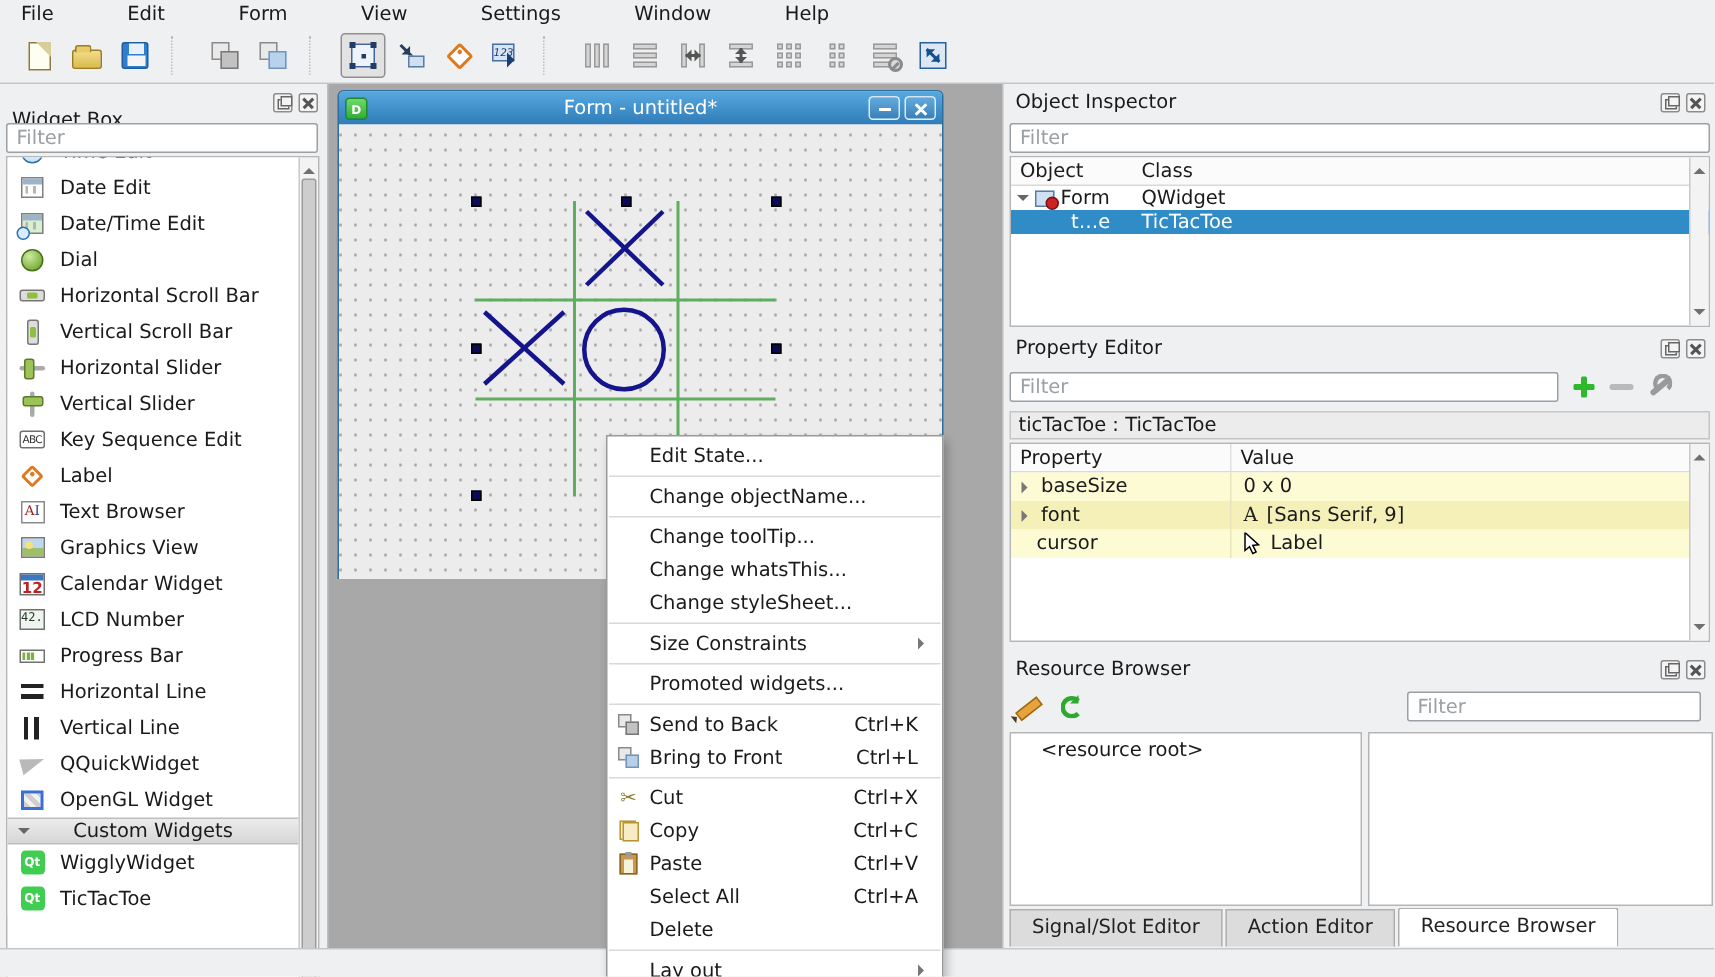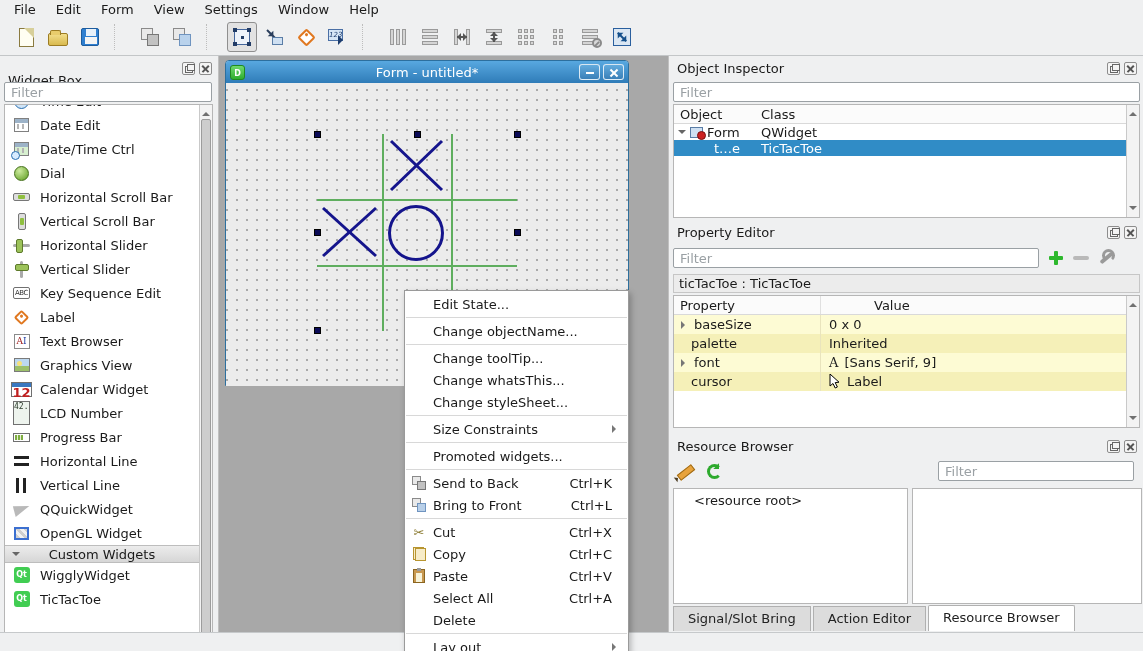--- a/index.html
+++ b/index.html
@@ -5,21 +5,21 @@
   * { margin:0; padding:0; box-sizing:border-box; }
   html,body { width:1143px; height:651px; }
   body {
     font-family:"DejaVu Sans","Liberation Sans",sans-serif;
     font-size:13px; color:#1a1a1a; background:#eff0f1; overflow:hidden;
   }
   .app { position:relative; width:1143px; height:651px; }
 
   
   .menubar { position:absolute; left:0; top:0; width:100%; height:19px;
-    background:#eff0f1; display:flex; align-items:center; padding-left:4px; }
+    background:#eff0f1; display:flex; align-items:center; padding-left:4px;gap:29px; }
   .mb-item { padding:1px 10px; cursor:default; }
 
   
   .toolbar { position:absolute; left:0; top:19px; width:100%; height:37px;
     background:#eff0f1; border-bottom:1px solid #c3c6c8; display:flex; align-items:center; padding-left:10px; }
   .tb-btn { width:30px; height:30px; margin:0 1px; border:1px solid transparent; border-radius:3px;
     display:flex; align-items:center; justify-content:center; position:relative; }
   .tb-btn.checked { background:#e2e2e2; border-color:#8f8f8f; }
   .tb-sep { width:14px; height:26px; border-left:1px dotted #bdbdbd; margin:0 6px 0 8px; }
 
@@ -114,23 +114,23 @@
   .wi-vsb::before { content:""; position:absolute; top:4px; left:1px; height:7px; width:4px; background:#8fbf3f; border-radius:1px; }
   .wi-hsl { width:17px; height:3px; background:#aaa; position:relative; border-radius:2px; }
   .wi-hsl::before { content:""; position:absolute; left:3px; top:-5px; width:5px; height:12px; background:#9cc25a; border:1px solid #5d7a2b; border-radius:2px; }
   .wi-vsl { width:3px; height:17px; background:#aaa; position:relative; border-radius:2px; }
   .wi-vsl::before { content:""; position:absolute; top:3px; left:-5px; height:5px; width:12px; background:#9cc25a; border:1px solid #5d7a2b; border-radius:2px; }
   .wi-abc { width:17px; height:12px; background:#fff; border:1px solid #707070; border-radius:2px; font-size:7px; line-height:10px; text-align:center; color:#333; letter-spacing:-0.5px; }
   .wi-ai { width:16px; height:15px; background:#fff; border:1px solid #8a8a8a; font-size:9px; line-height:13px; text-align:center; font-family:"DejaVu Serif",serif; }
   .wi-ai .a { color:#a02020; } .wi-ai .i { color:#203ca0; }
   .wi-gfx { width:16px; height:14px; border:1px solid #7a7a7a; background:linear-gradient(180deg,#bcd8f0 0 55%,#9cc06a 55% 100%); position:relative; }
   .wi-gfx::before { content:""; position:absolute; left:2px; top:2px; width:5px; height:5px; border-radius:50%; background:#f6e27a; }
-  .wi-cal12 { width:36px; height:15px; background:#fff; border:1px solid #707070; position:relative; font-size:13px; font-weight:bold; color:#c02020; text-align:center; line-height:20px; }
+  .wi-cal12 { width:36px; height:15px; background:#fff; border:1px solid #707070; position:relative; font-size:10px; font-weight:bold; color:#c02020; text-align:center; line-height:20px; }
   .wi-cal12::before { content:""; position:absolute; left:0; top:0; right:0; height:4px; background:#3a78c0; }
-  .wi-lcd { width:17px; height:24px; background:#eef4ee; border:1px solid #707070; font-family:"DejaVu Sans Mono",monospace; font-size:8px; line-height:10px; color:#2a3a2a; }
+  .wi-lcd { width:17px; height:14px; background:#eef4ee; border:1px solid #707070; font-family:"DejaVu Sans Mono",monospace; font-size:8px; line-height:10px; color:#2a3a2a; }
   .wi-pbar { width:17px; height:9px; border:1px solid #707070; background:#fff; position:relative; }
   .wi-pbar::before { content:""; position:absolute; left:1px; top:1px; bottom:1px; width:8px;
     background:repeating-linear-gradient(90deg,#7fae42 0 2px,#e5efd5 2px 3px); }
   .wi-hline { width:15px; height:11px; background:repeating-linear-gradient(180deg,#222 0 3px,transparent 3px 7px); }
   .wi-vline { width:11px; height:15px; background:repeating-linear-gradient(90deg,#222 0 3px,transparent 3px 7px); }
   .wi-ogl { width:15px; height:13px; border:2px solid #3b6fd0; background:repeating-linear-gradient(45deg,#cfcfcf 0 3px,#f2f2f2 3px 6px); }
   .wi-plane { width:0; height:0; border-left:16px solid #b9b9b9; border-top:4px solid transparent; border-bottom:7px solid transparent; transform:rotate(-15deg); }
   .wi-qt { width:16px; height:16px; background:#41cd52; border-radius:3px; color:#fff; font-size:8px; font-weight:bold; text-align:center; line-height:16px; }
 
   
@@ -188,21 +188,21 @@
   .i-plus { position:relative; width:18px; height:18px; }
   .i-plus::before { content:""; position:absolute; left:2px; top:7px; width:14px; height:4px; background:#2db82d; border-radius:1px; }
   .i-plus::after { content:""; position:absolute; left:7px; top:2px; width:4px; height:14px; background:#2db82d; border-radius:1px; }
   .i-minus { width:16px; height:4px; background:#b9b9b9; border-radius:2px; }
   .i-wrench { position:relative; width:18px; height:18px; }
   .i-wrench::before { content:""; position:absolute; left:2px; top:7px; width:15px; height:4px; background:#9a9a9a; border-radius:2px; transform:rotate(-40deg); }
   .i-wrench::after { content:""; position:absolute; right:0; top:0; width:7px; height:7px; border:3px solid #9a9a9a; border-radius:50%; border-bottom-color:transparent; }
   .pe-header { position:absolute; left:4px; top:218px; width:467px; height:19px; background:#ececec; border:1px solid #c6c6c6; display:flex; align-items:center; padding-left:5px; }
   .pe-table { left:4px; top:239px; width:467px; height:133px; }
   .pe-col1 { width:147px; padding-left:6px; border-right:1px solid #e0e0e0; height:100%; display:flex; align-items:center; }
-  .pe-col2 { padding-left:6px;margin-left:47px; }
+  .pe-col2 { padding-left:6px; }
   .pe-row { display:flex; height:19px; align-items:center; }
   .pe-row:nth-child(odd) { background:#fdfbd4; }
   .pe-row:nth-child(even) { background:#f5f0b8; }
   .pe-prop { width:147px; display:flex; align-items:center; gap:4px; padding-left:4px; border-right:1px solid #e9e4bd; height:100%; }
   .pe-val { display:flex; align-items:center; gap:6px; padding-left:8px; }
   .pe-exp { width:9px; flex:0 0 9px; }
   .chk { width:14px; height:14px; background:#fff; border:1px solid #ababab; }
   .fontA { font-family:"DejaVu Serif",serif; font-size:13px; color:#222; }
 
   .rb-toolbar { position:absolute; left:6px; top:402px; width:465px; height:26px; display:flex; align-items:center; gap:12px; }
@@ -373,21 +373,21 @@
             <span class="wicon">
               <span class="wi-cal"></span>
             </span>
             <span class="wlabel">Date Edit</span>
           </div>
         <div class="wb-item">
             <span class="wicon">
               <span class="wi-cal" style="background:#d8f0d0;"></span>
               <span class="wi-clock-sm"></span>
             </span>
-            <span class="wlabel">Date/Time Ctrl</span>
+            <span class="wlabel">Date/Time Edit</span>
           </div>
         <div class="wb-item">
             <span class="wicon">
               <span class="wi-dial"></span>
             </span>
             <span class="wlabel">Dial</span>
           </div>
         <div class="wb-item">
             <span class="wicon">
               <span class="wi-hsb"></span>
@@ -697,29 +697,20 @@
           <span class="pe-prop">
               <span class="pe-exp tri-r"></span>
               <span>baseSize</span>
             </span>
           <span class="pe-val">
               <span>0 x 0</span>
             </span>
         </div>
         <div class="pe-row">
           <span class="pe-prop">
-              <span class="pe-exp"></span>
-              <span>palette</span>
-            </span>
-          <span class="pe-val">
-              <span>Inherited</span>
-            </span>
-        </div>
-        <div class="pe-row">
-          <span class="pe-prop">
               <span class="pe-exp tri-r"></span>
               <span>font</span>
             </span>
           <span class="pe-val">
               <span class="fontA">A</span>
               <span>[Sans Serif, 9]</span>
             </span>
         </div>
         <div class="pe-row">
           <span class="pe-prop">
@@ -751,20 +742,20 @@
       <span class="i-pencil"></span>
       <span class="i-reload"></span>
       <input class="filter rb-filter" placeholder="Filter" style="">
     </div>
     <div class="rb-pane" style="left:4px;top:432px;width:235px;height:116px;">
       <div class="rb-root">&lt;resource root&gt;</div>
     </div>
     <div class="rb-pane" style="left:243px;top:432px;width:230px;height:116px;"></div>
 
     <div class="tabs">
-      <span class="tab">Signal/Slot Bring</span>
+      <span class="tab">Signal/Slot Editor</span>
       <span class="tab">Action Editor</span>
       <span class="tab active">Resource Browser</span>
     </div>
   </div>
 
   <div class="statusbar"></div>
 </div>
 
 </body></html>

